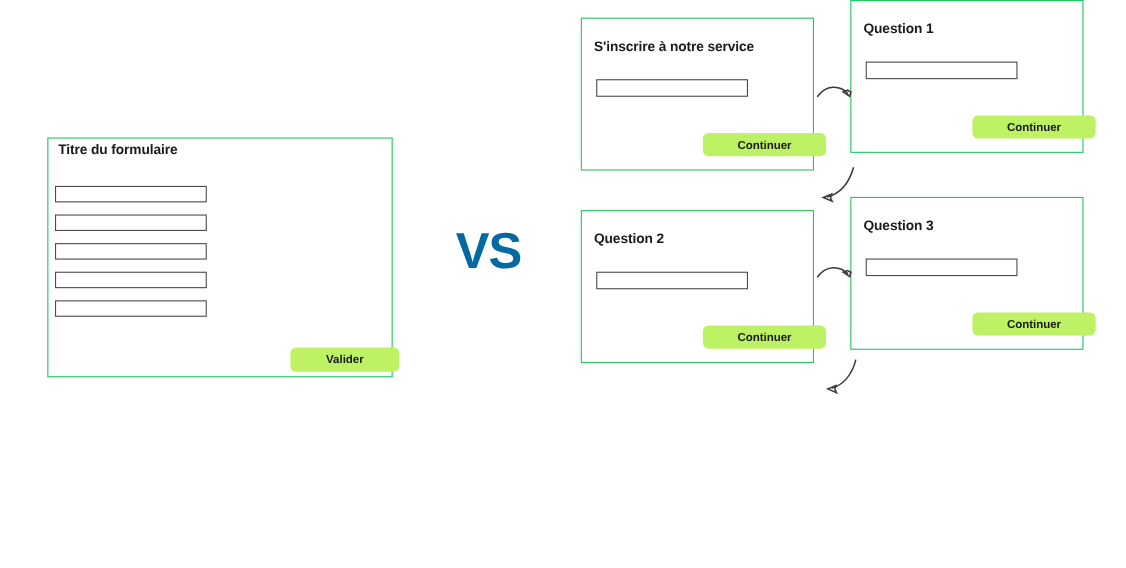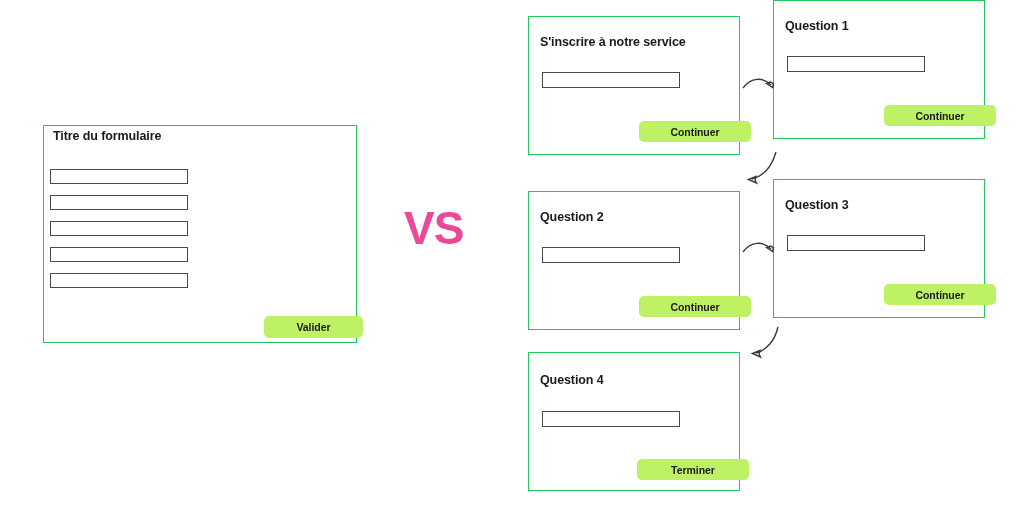--- a/index.html
+++ b/index.html
@@ -92,23 +92,24 @@
     width: 99px;
     height: 22px;
   }
 
   
   #vs-label {
     position: absolute;
     left: 404px;
     top: 205px;
     width: 80px;
+    text-align: center;
     font-size: 46px;
     font-weight: 800;
-    color: #ec4899;
+    color: #0369a1;
     letter-spacing: -1px;
     line-height: 1;
   }
 
   
   .flow-card {
     width: 212px;
     height: 139px;
   }
   .flow-card .card-title {
@@ -195,25 +196,20 @@
     <div class="field" title=""></div>
     <button class="btn">Continuer</button>
   </div>
 
   <div class="card flow-card" id="card-q3">
     <div class="card-title">Question 3</div>
     <div class="field" title=""></div>
     <button class="btn">Continuer</button>
   </div>
 
-  <div class="card flow-card" id="card-q4">
-    <div class="card-title">Question 4</div>
-    <div class="field" title=""></div>
-    <button class="btn">Terminer</button>
-  </div>
 
   <svg class="arrow-svg" id="arrow-1" viewBox="0 0 34 28">
     <path d="M1,16 C9,5 21,5 29,13"></path>
     <polygon class="arrow-head" points="30.5,15.5 24.5,11.5 28.5,10 31.5,11.5"></polygon>
   </svg>
 
   <svg class="arrow-svg" id="arrow-2" viewBox="0 0 40 38">
     <path d="M32,2 C28,16 20,26 8,29"></path>
     <polygon class="arrow-head" points="4.5,29.5 12,26.5 11,30 12.5,33"></polygon>
   </svg>

